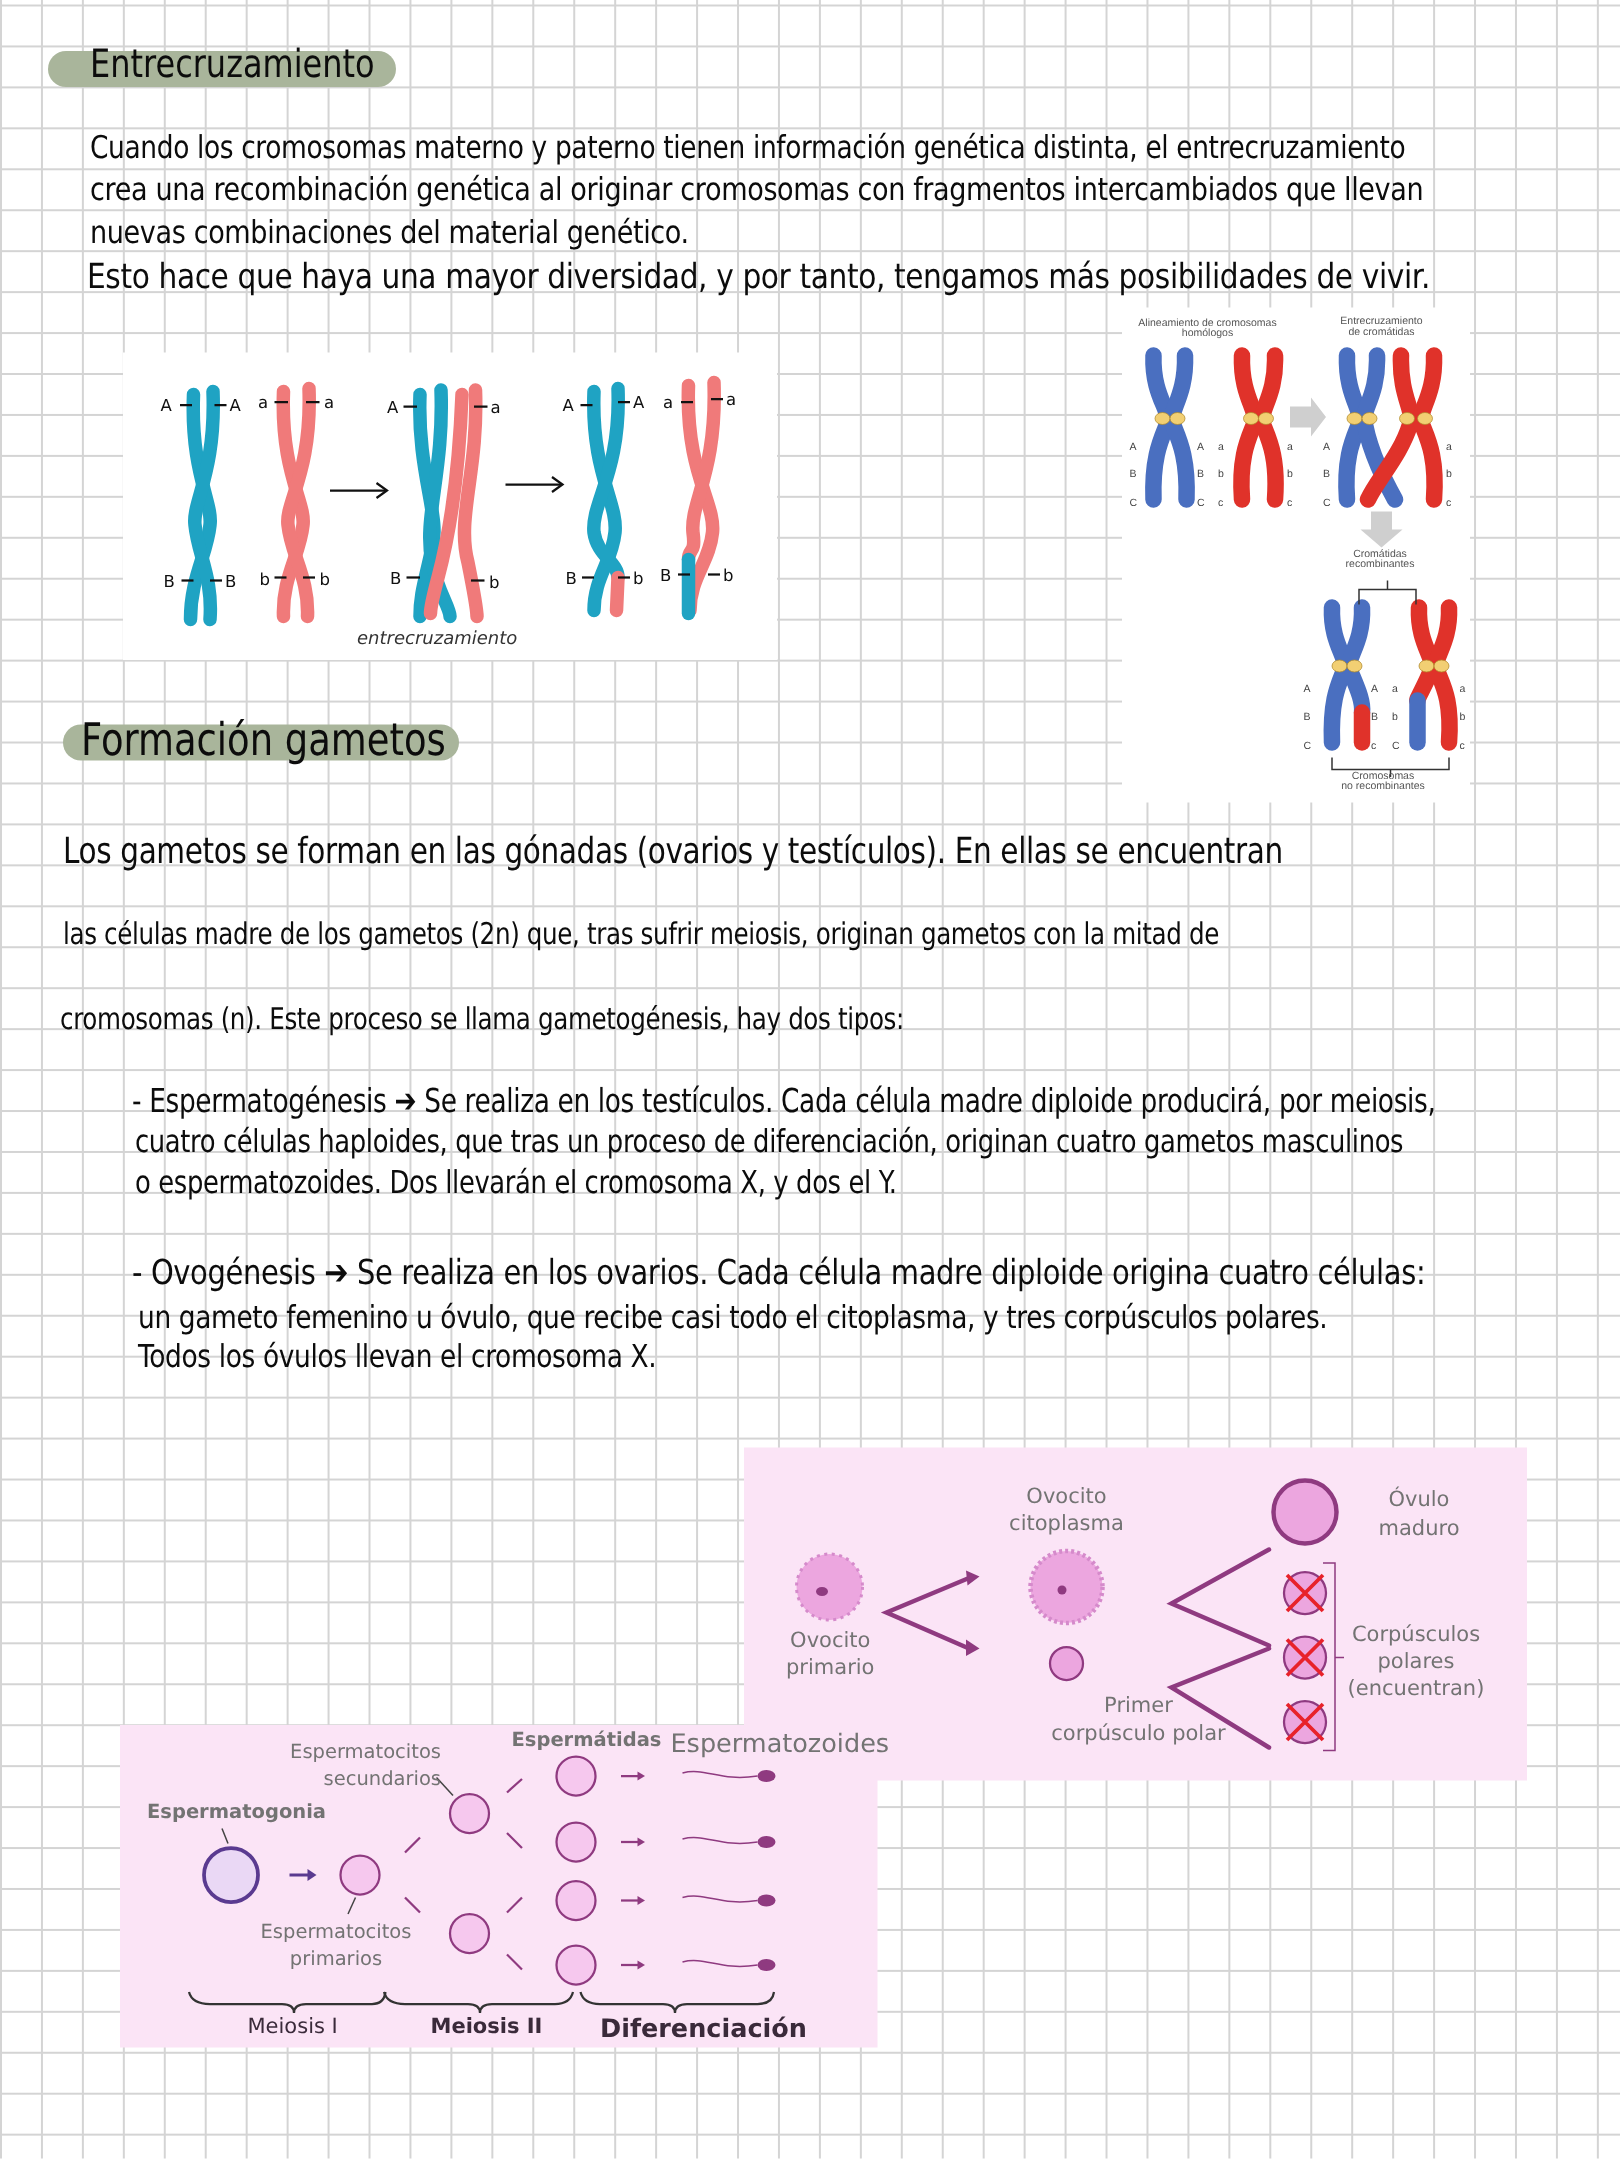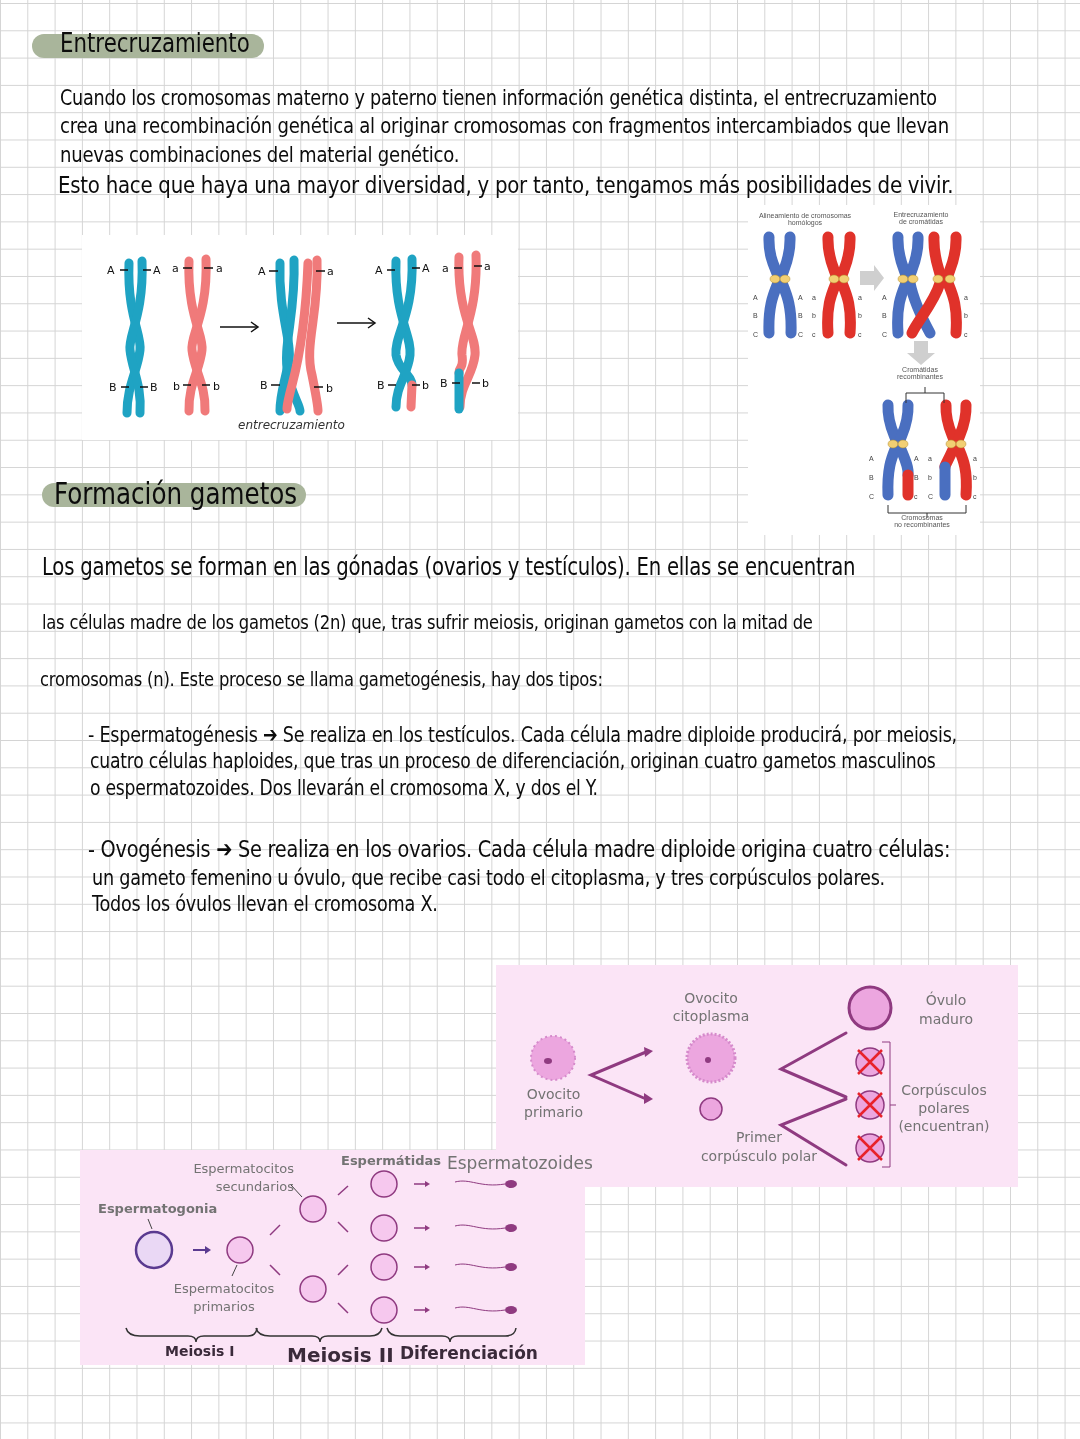--- a/index.html
+++ b/index.html
@@ -312,16 +312,16 @@
   </svg>
   <div class="lbl" style="left:18px;top:51px;font-size:13px;text-align:left;font-weight:bold;">Espermatogonia</div>
   <div class="lbl" style="left:110px;top:10px;width:104px;font-size:13px;line-height:18px;text-align:right;">
     <span>Espermatocitos</span><br><span>secundarios</span>
   </div>
   <div class="lbl" style="left:92px;top:130px;width:104px;font-size:13px;line-height:18px;">
     <span>Espermatocitos</span><br><span>primarios</span>
   </div>
   <div class="lbl" style="left:261px;top:3px;font-size:13px;font-weight:bold;">Espermátidas</div>
   <div class="lbl" style="left:367px;top:3px;font-size:17px;">Espermatozoides</div>
-  <div class="lbl" style="left:85px;top:193px;font-size:14px;font-weight:bold;color:#3a2a3a;">Meiosis I</div>
-  <div class="lbl" style="left:207px;top:193px;font-size:20px;font-weight:bold;color:#3a2a3a;">Meiosis II</div>
+  <div class="lbl" style="left:85px;top:193px;font-size:14px;font-weight:normal;color:#3a2a3a;">Meiosis I</div>
+  <div class="lbl" style="left:207px;top:193px;font-size:14px;font-weight:bold;color:#3a2a3a;">Meiosis II</div>
   <div class="lbl" style="left:320px;top:193px;font-size:17px;font-weight:bold;color:#3a2a3a;">Diferenciación</div>
 </div>
 
 </body></html>

